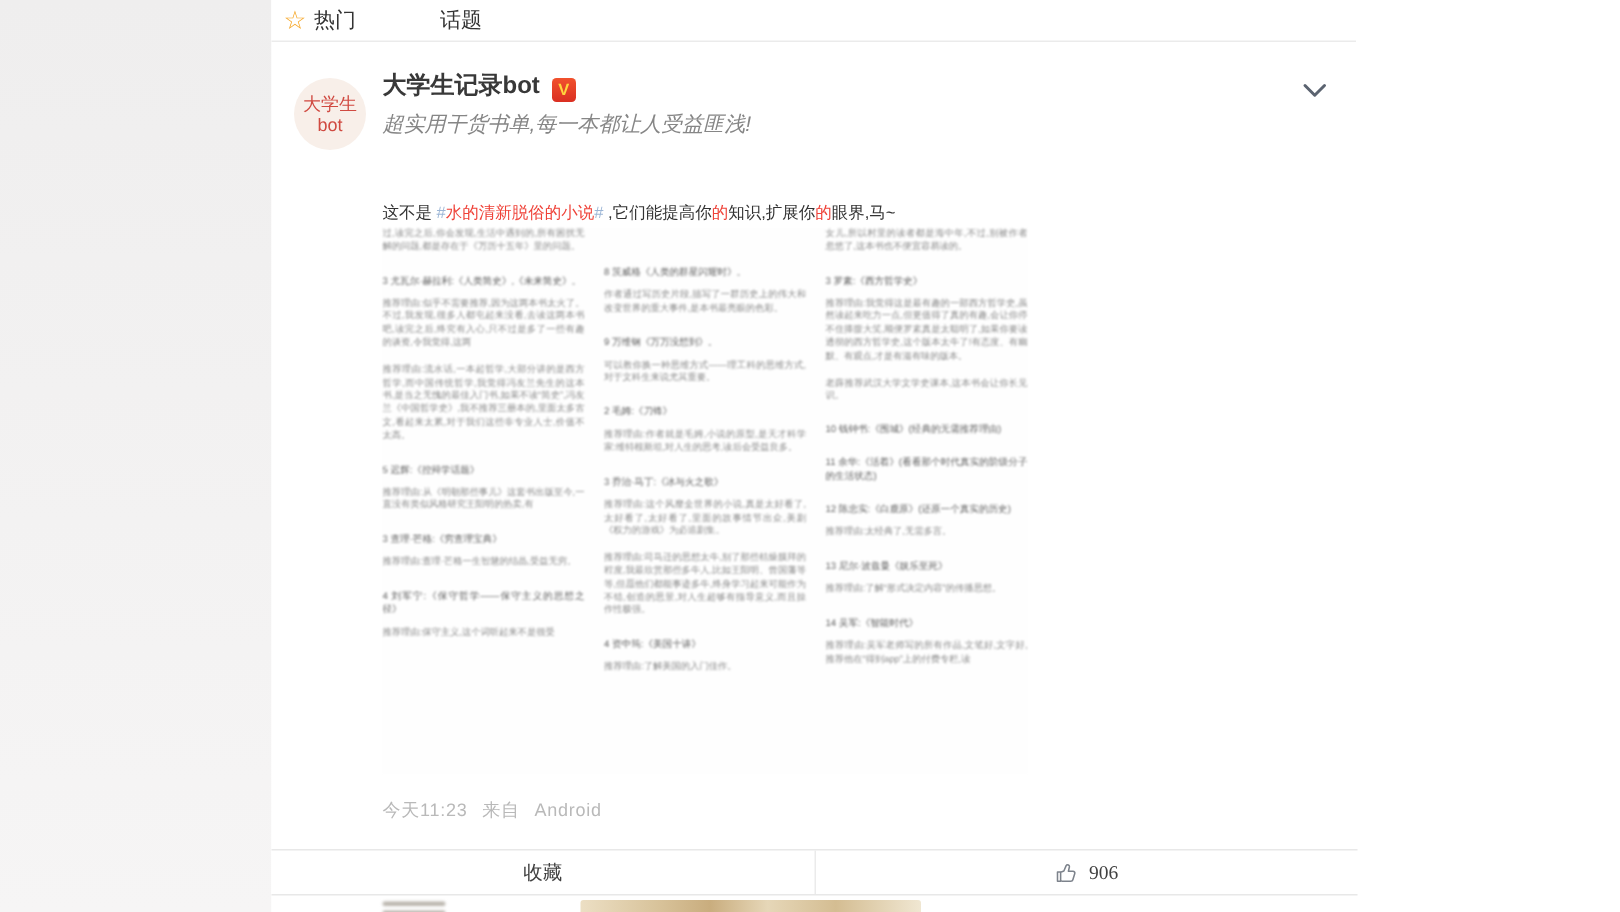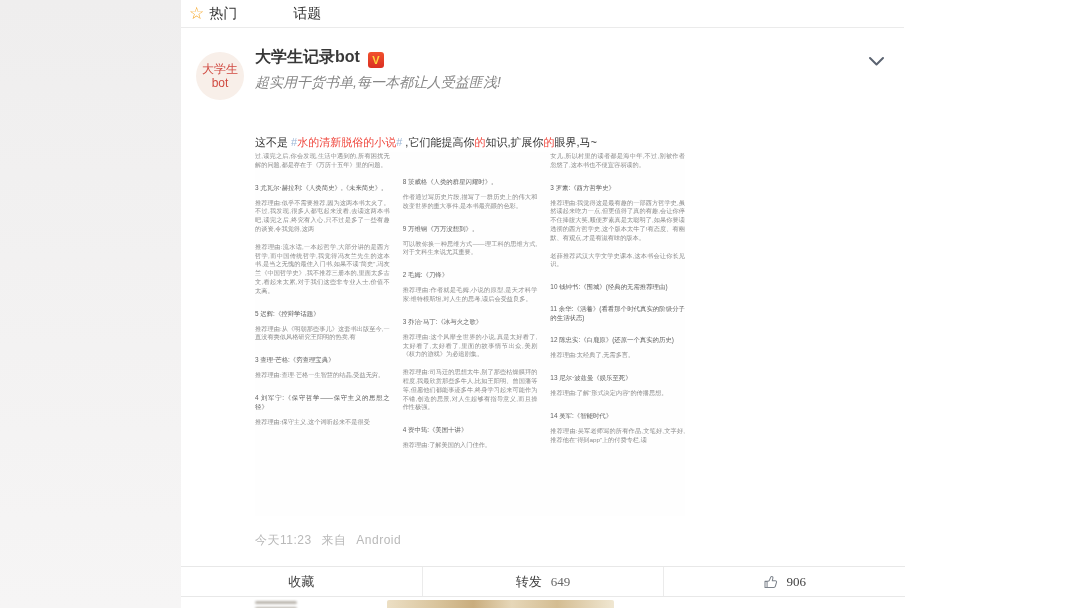--- a/index.html
+++ b/index.html
@@ -147,24 +147,20 @@
       <span>今天11:23</span>
       <span>来自</span>
       <span>Android</span>
     </div>
 
     <div class="action-bar">
       <div class="action-cell">
         <span>收藏</span>
       </div>
       <div class="action-cell">
-        <span>转发</span>
-        <span class="action-count">649</span>
-      </div>
-      <div class="action-cell">
         <span class="thumb-icon">
           <svg width="16" height="16" viewBox="0 0 20 20">
             <path d="M2.5 9.2h2.6v7.6H2.5z M5.1 16.1c.2.5.7.8 1.2.8h7.3c.8 0 1.5-.5 1.7-1.3l1.6-5.1c.3-1-.4-2-1.5-2h-3.8l.8-3.5c.2-1-.5-1.9-1.5-1.9-.5 0-1 .3-1.2.8L7.8 8.3l-2.7 1" fill="none" stroke="#7d838c" stroke-width="1.3" stroke-linejoin="round"></path>
           </svg>
         </span>
         <span>906</span>
       </div>
     </div>
 
     <div class="below-text">

